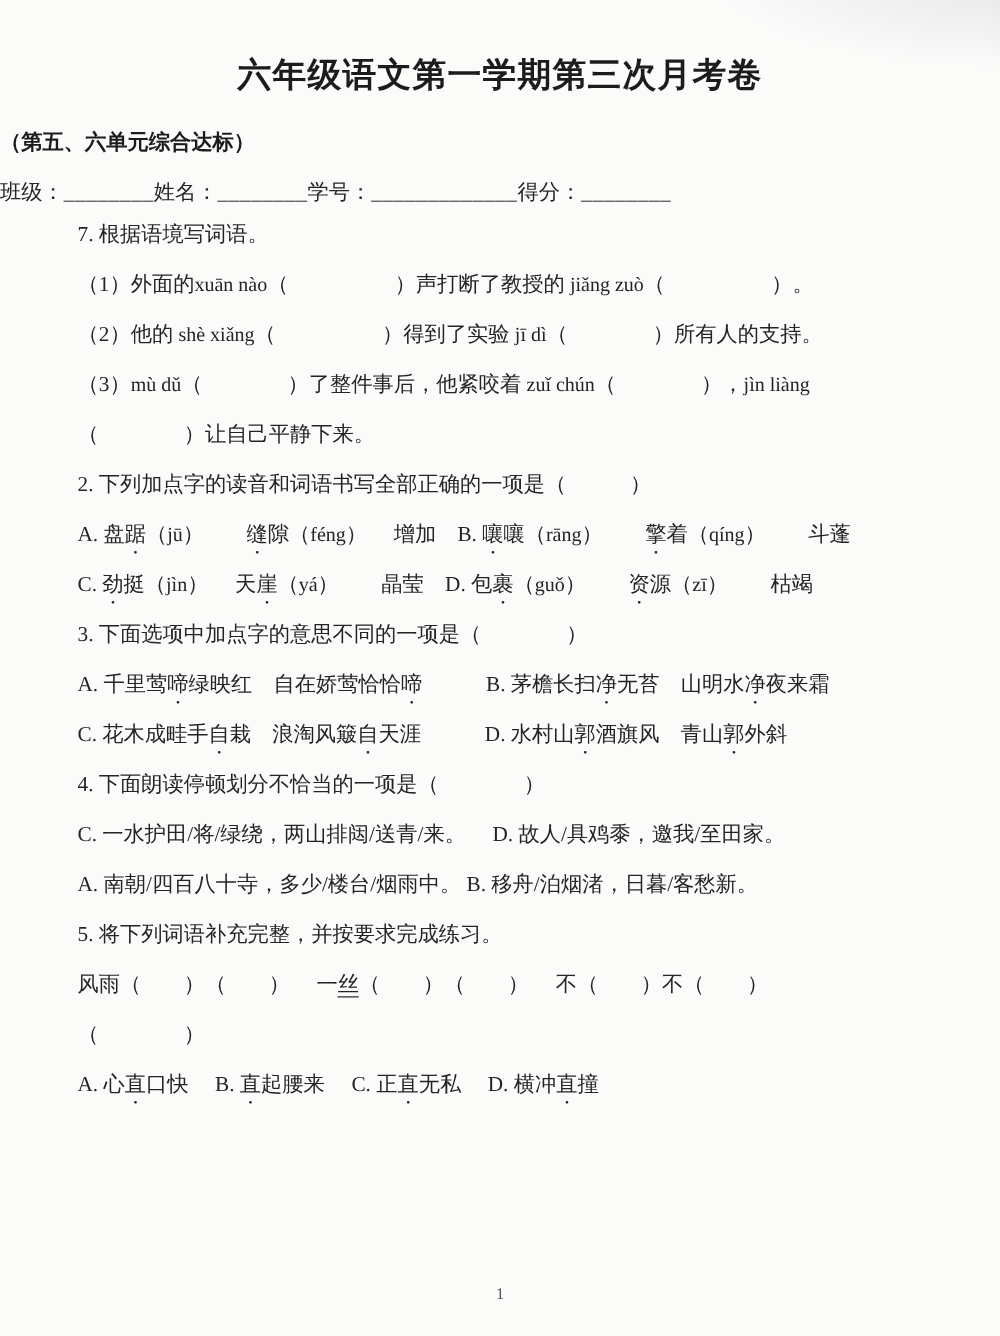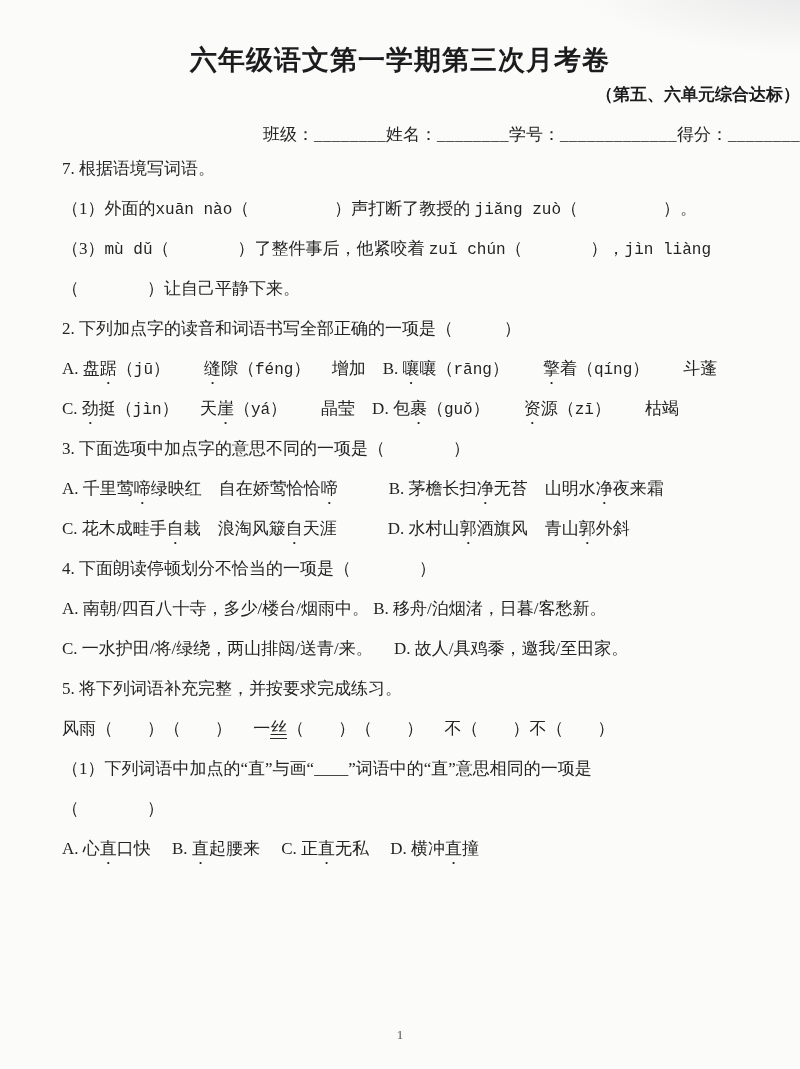--- a/index.html
+++ b/index.html
@@ -25,51 +25,51 @@
     margin: 0;
     padding-top: 42px;
     text-align: center;
     font-size: 27px;
     line-height: 36px;
     font-weight: 700;
     letter-spacing: 1px;
     color: #1c1c1e;
   }
   .subtitle {
-    margin: 5px 0 0 0;
-    text-align: right;
+    margin: 24px 0 0 0;
+    text-align: left;
     font-size: 17px;
     line-height: 24px;
     font-weight: 700;
     color: #1c1c1e;
   }
   .info-line {
     margin-top: 15px;
-    text-align: right;
+    text-align: left;
     font-size: 17px;
     line-height: 26px;
     white-space: pre;
   }
   .info-line .blank { letter-spacing: 0.5px; color: #333; }
   .section-heading {
     margin: 13px 56px 0 62px;
     font-size: 19px;
     line-height: 28px;
     font-weight: 700;
     color: #1c1c1e;
   }
   .body-lines { margin: 1px 48px 0 62px; }
   .line {
     height: 40px;
     line-height: 40px;
     font-size: 17px;
     white-space: pre;
   }
   .py {
-    font-family: Liberation Mono, monospace;
+    font-family: Liberation Serif, serif;
     font-size: 16px;
   }
   .dot {
     -webkit-text-emphasis: filled dot;
     -webkit-text-emphasis-position: under right;
     text-emphasis: filled dot;
     text-emphasis-position: under right;
   }
   .u { border-bottom: 1.5px solid #2a2a2c; padding-bottom: 0px; }
   .page-number {
@@ -85,31 +85,31 @@
 <body>
 
 <div class="page">
   <div class="scan-artifact"></div>
   <h1 class="title">六年级语文第一学期第三次月考卷</h1>
   <h2 class="subtitle">（第五、六单元综合达标）</h2>
   <div class="info-line" id="info-line"><span>班级：</span><span class="blank">________</span><span>姓名：</span><span class="blank">________</span><span>学号：</span><span class="blank">_____________</span><span>得分：</span><span class="blank">________</span></div>
   <div class="body-lines" id="body-lines">
       <div class="line"><span>7. 根据语境写词语。</span></div>
       <div class="line"><span>（1）外面的</span><span class="py">xuān nào</span><span>（　　　　　）声打断了教授的 </span><span class="py">jiǎng zuò</span><span>（　　　　　）。</span></div>
+      <div class="line"><span>（2）他的 </span><span class="py">shè xiǎng</span><span>（　　　　　）得到了实验 </span><span class="py">jī dì</span><span>（　　　　）所有人的支持。</span></div>
       <div class="line"><span>（3）</span><span class="py">mù dǔ</span><span>（　　　　）了整件事后，他紧咬着 </span><span class="py">zuǐ chún</span><span>（　　　　），</span><span class="py">jìn liàng</span></div>
       <div class="line"><span>（　　　　）让自己平静下来。</span></div>
       <div class="line"><span>2. 下列加点字的读音和词语书写全部正确的一项是（　　　）</span></div>
       <div class="line"><span>A. 盘</span><span class="dot">踞</span><span>（</span><span class="py">jū</span><span>）　　</span><span class="dot">缝</span><span>隙（</span><span class="py">féng</span><span>）　 增加　B. </span><span class="dot">嚷</span><span>嚷（</span><span class="py">rāng</span><span>）　　</span><span class="dot">擎</span><span>着（</span><span class="py">qíng</span><span>）　　斗蓬</span></div>
       <div class="line"><span>C. </span><span class="dot">劲</span><span>挺（</span><span class="py">jìn</span><span>）　 天</span><span class="dot">崖</span><span>（</span><span class="py">yá</span><span>）　　晶莹　D. 包</span><span class="dot">裹</span><span>（</span><span class="py">guǒ</span><span>）　　</span><span class="dot">资</span><span>源（</span><span class="py">zī</span><span>）　　枯竭</span></div>
       <div class="line"><span>3. 下面选项中加点字的意思不同的一项是（　　　　）</span></div>
       <div class="line"><span>A. 千里莺</span><span class="dot">啼</span><span>绿映红　自在娇莺恰恰</span><span class="dot">啼</span><span>　　　B. 茅檐长扫</span><span class="dot">净</span><span>无苔　山明水</span><span class="dot">净</span><span>夜来霜</span></div>
       <div class="line"><span>C. 花木成畦手</span><span class="dot">自</span><span>栽　浪淘风簸</span><span class="dot">自</span><span>天涯　　　D. 水村山</span><span class="dot">郭</span><span>酒旗风　青山</span><span class="dot">郭</span><span>外斜</span></div>
       <div class="line"><span>4. 下面朗读停顿划分不恰当的一项是（　　　　）</span></div>
+      <div class="line"><span>C. 一水护田/将/绿绕，两山排闼/送青/来。　 D. 故人/具鸡黍，邀我/至田家。</span></div>
       <div class="line"><span>A. 南朝/四百八十寺，多少/楼台/烟雨中。 B. 移舟/泊烟渚，日暮/客愁新。</span></div>
-      <div class="line"><span>C. 一水护田/将/绿绕，两山排闼/送青/来。　 D. 故人/具鸡黍，邀我/至田家。</span></div>
       <div class="line"><span>5. 将下列词语补充完整，并按要求完成练习。</span></div>
       <div class="line"><span>风雨（　　）（　　）　 一</span><span class="u">丝</span><span>（　　）（　　）　 不（　　）不（　　）</span></div>
-      <div class="line"><span>（1）下列词语中加点的“直”与画“____”词语中的“直”意思相同的一项是</span></div>
       <div class="line"><span>（　　　　）</span></div>
       <div class="line"><span>A. 心</span><span class="dot">直</span><span>口快　 B. </span><span class="dot">直</span><span>起腰来　 C. 正</span><span class="dot">直</span><span>无私　 D. 横冲</span><span class="dot">直</span><span>撞</span></div>
     </div>
   <div class="page-number">1</div>
 </div>
 
 </body></html>

